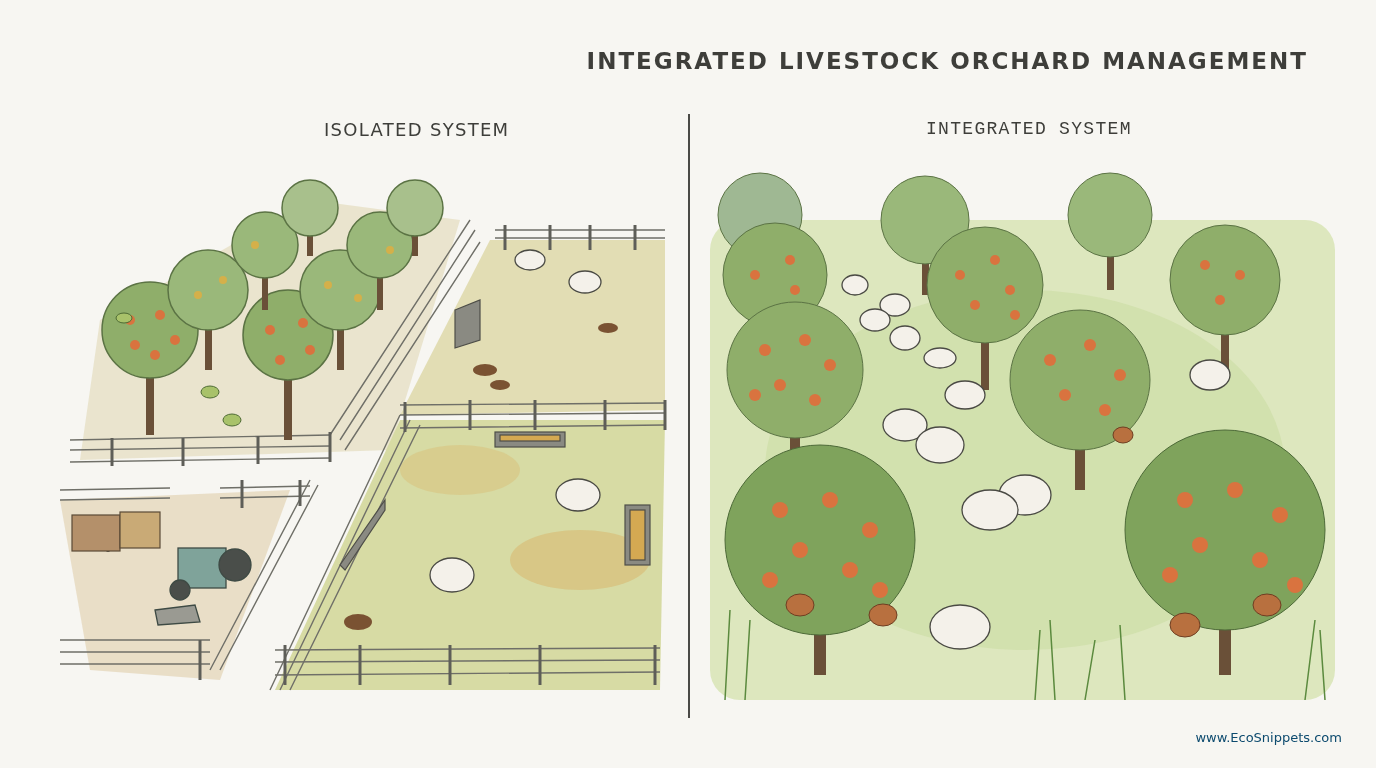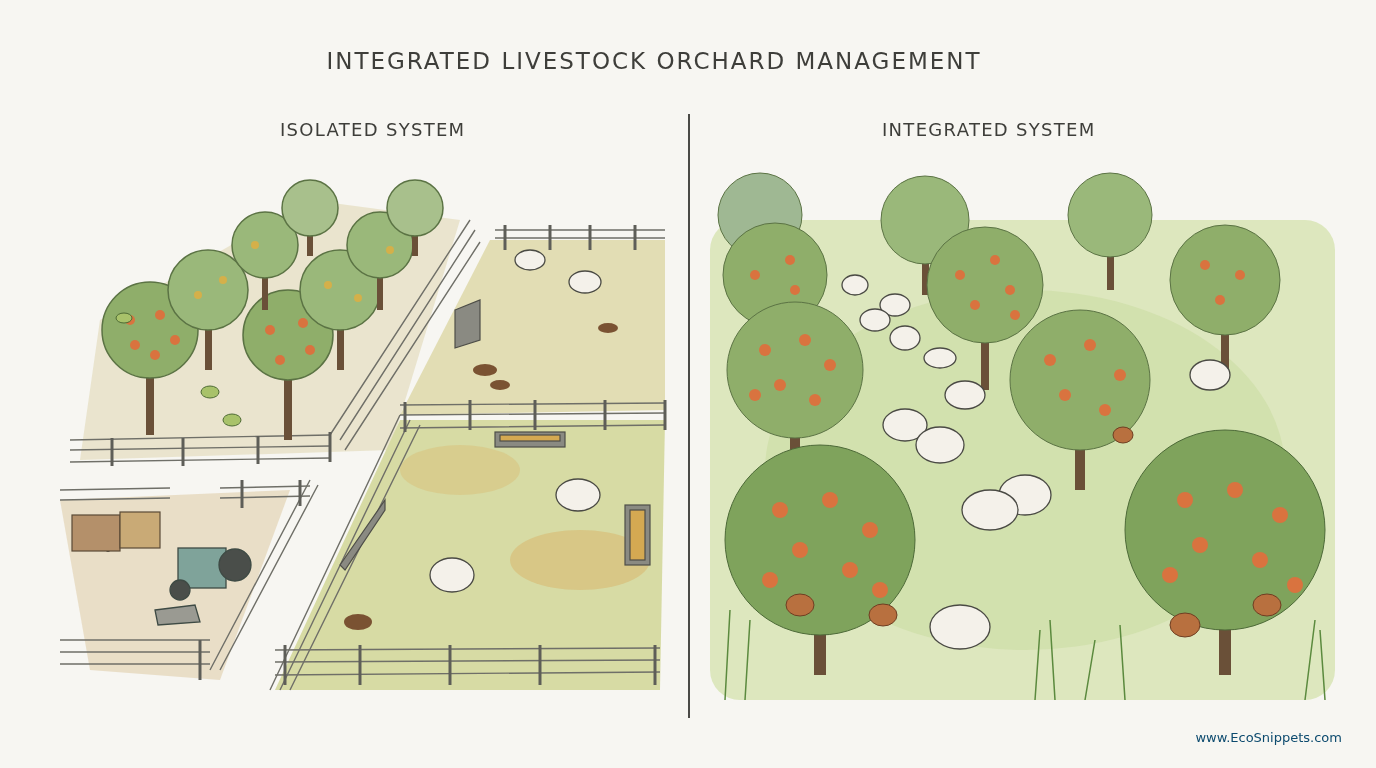--- a/index.html
+++ b/index.html
@@ -1,20 +1,20 @@
 <!DOCTYPE html>
 <html><head>
 <meta charset="utf-8">
 <style>
   html,body{margin:0;padding:0;}
   body{width:1376px;height:768px;background:#f7f6f2;position:relative;overflow:hidden;font-family:"DejaVu Sans","Liberation Sans",sans-serif;color:#3a3a36;}
-  .title{position:absolute;top:48px;left:0;width:1308px;text-align:center;font-size:23px;letter-spacing:2px;font-weight:400;color:#3e3e3a;}
-  .sub{position:absolute;top:119px;font-size:18px;letter-spacing:1.3px;color:#3e3e3a;}
+  .title{position:absolute;top:48px;left:0;width:1308px;text-align:right;font-size:23px;letter-spacing:2px;font-weight:700;color:#3e3e3a;}
+  .sub{position:absolute;top:119px;font-size:18px;letter-spacing:1.3px;color:#3e3e3a;margin-left:44px;}
   .sub.left{left:280px;}
-  .sub.right{left:882px;}
+  .sub.right{left:882px;font-family:Liberation Mono, monospace;}
   .divider{position:absolute;left:688px;top:114px;width:1.5px;height:604px;background:#4a4a46;}
   .panel{position:absolute;top:170px;}
   .panel.left{left:60px;width:620px;height:530px;}
   .panel.right{left:705px;width:640px;height:530px;}
   .footer{position:absolute;right:34px;top:730px;font-size:13px;color:#0c4a6e;}
   svg{display:block;}
 </style>
 </head>
 <body>
 

